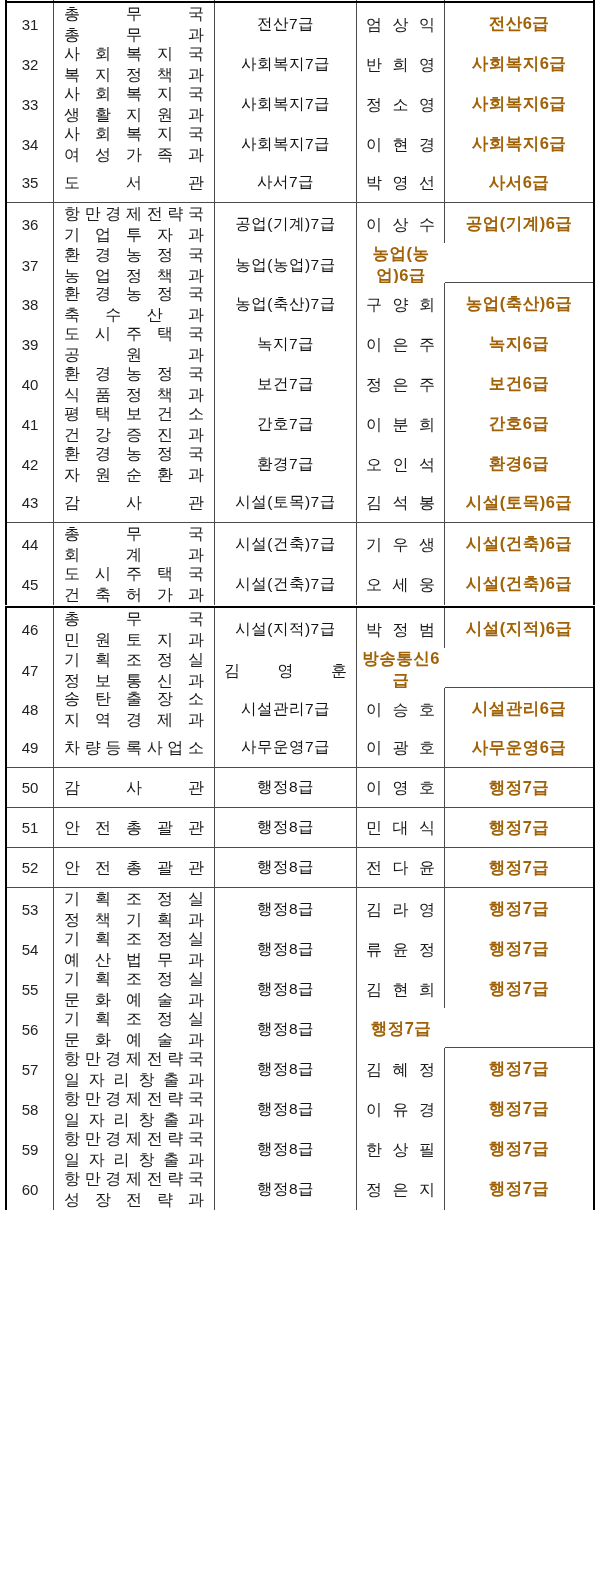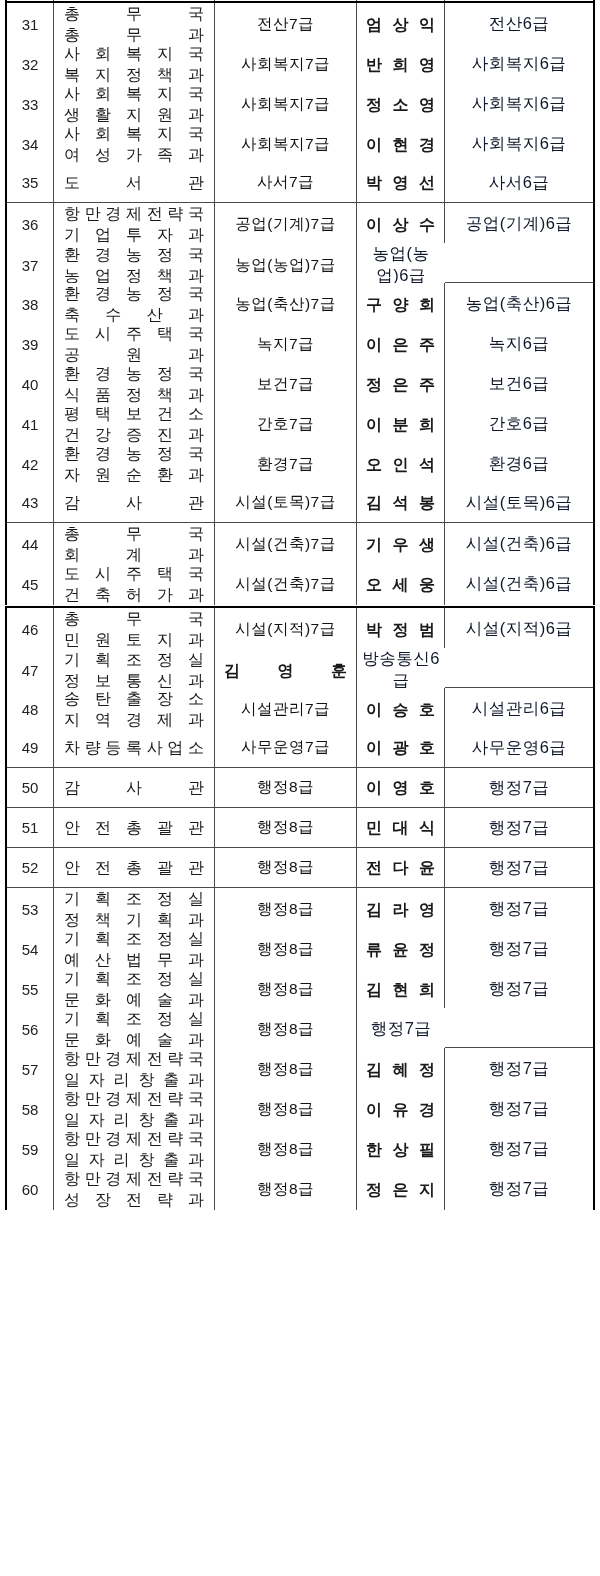--- a/index.html
+++ b/index.html
@@ -59,29 +59,29 @@
     font-size:16px;
     line-height:21px;
     color:#1a1a1a;
     width:100%;
   }
   .c-rank{
     align-items:center;
     font-size:15.5px;
     letter-spacing:0.5px;
   }
-  .c-name{padding:8px 9px;font-weight:bold;}
+  .c-name{padding:8px 9px;}
   .c-name .jline{font-size:16px;}
   .c-promo{
     align-items:center;
     text-align:center;
-    font-weight:400;
+    font-weight:700;
     font-size:16.5px;
     letter-spacing:0.5px;
-    color:#0f172a;
+    color:#a16207;
   }
 </style>
 </head>
 <body>
 
 <div class="page">
 
   <section class="tbl tbl1">
     <div class="sliver">
       <div></div>

